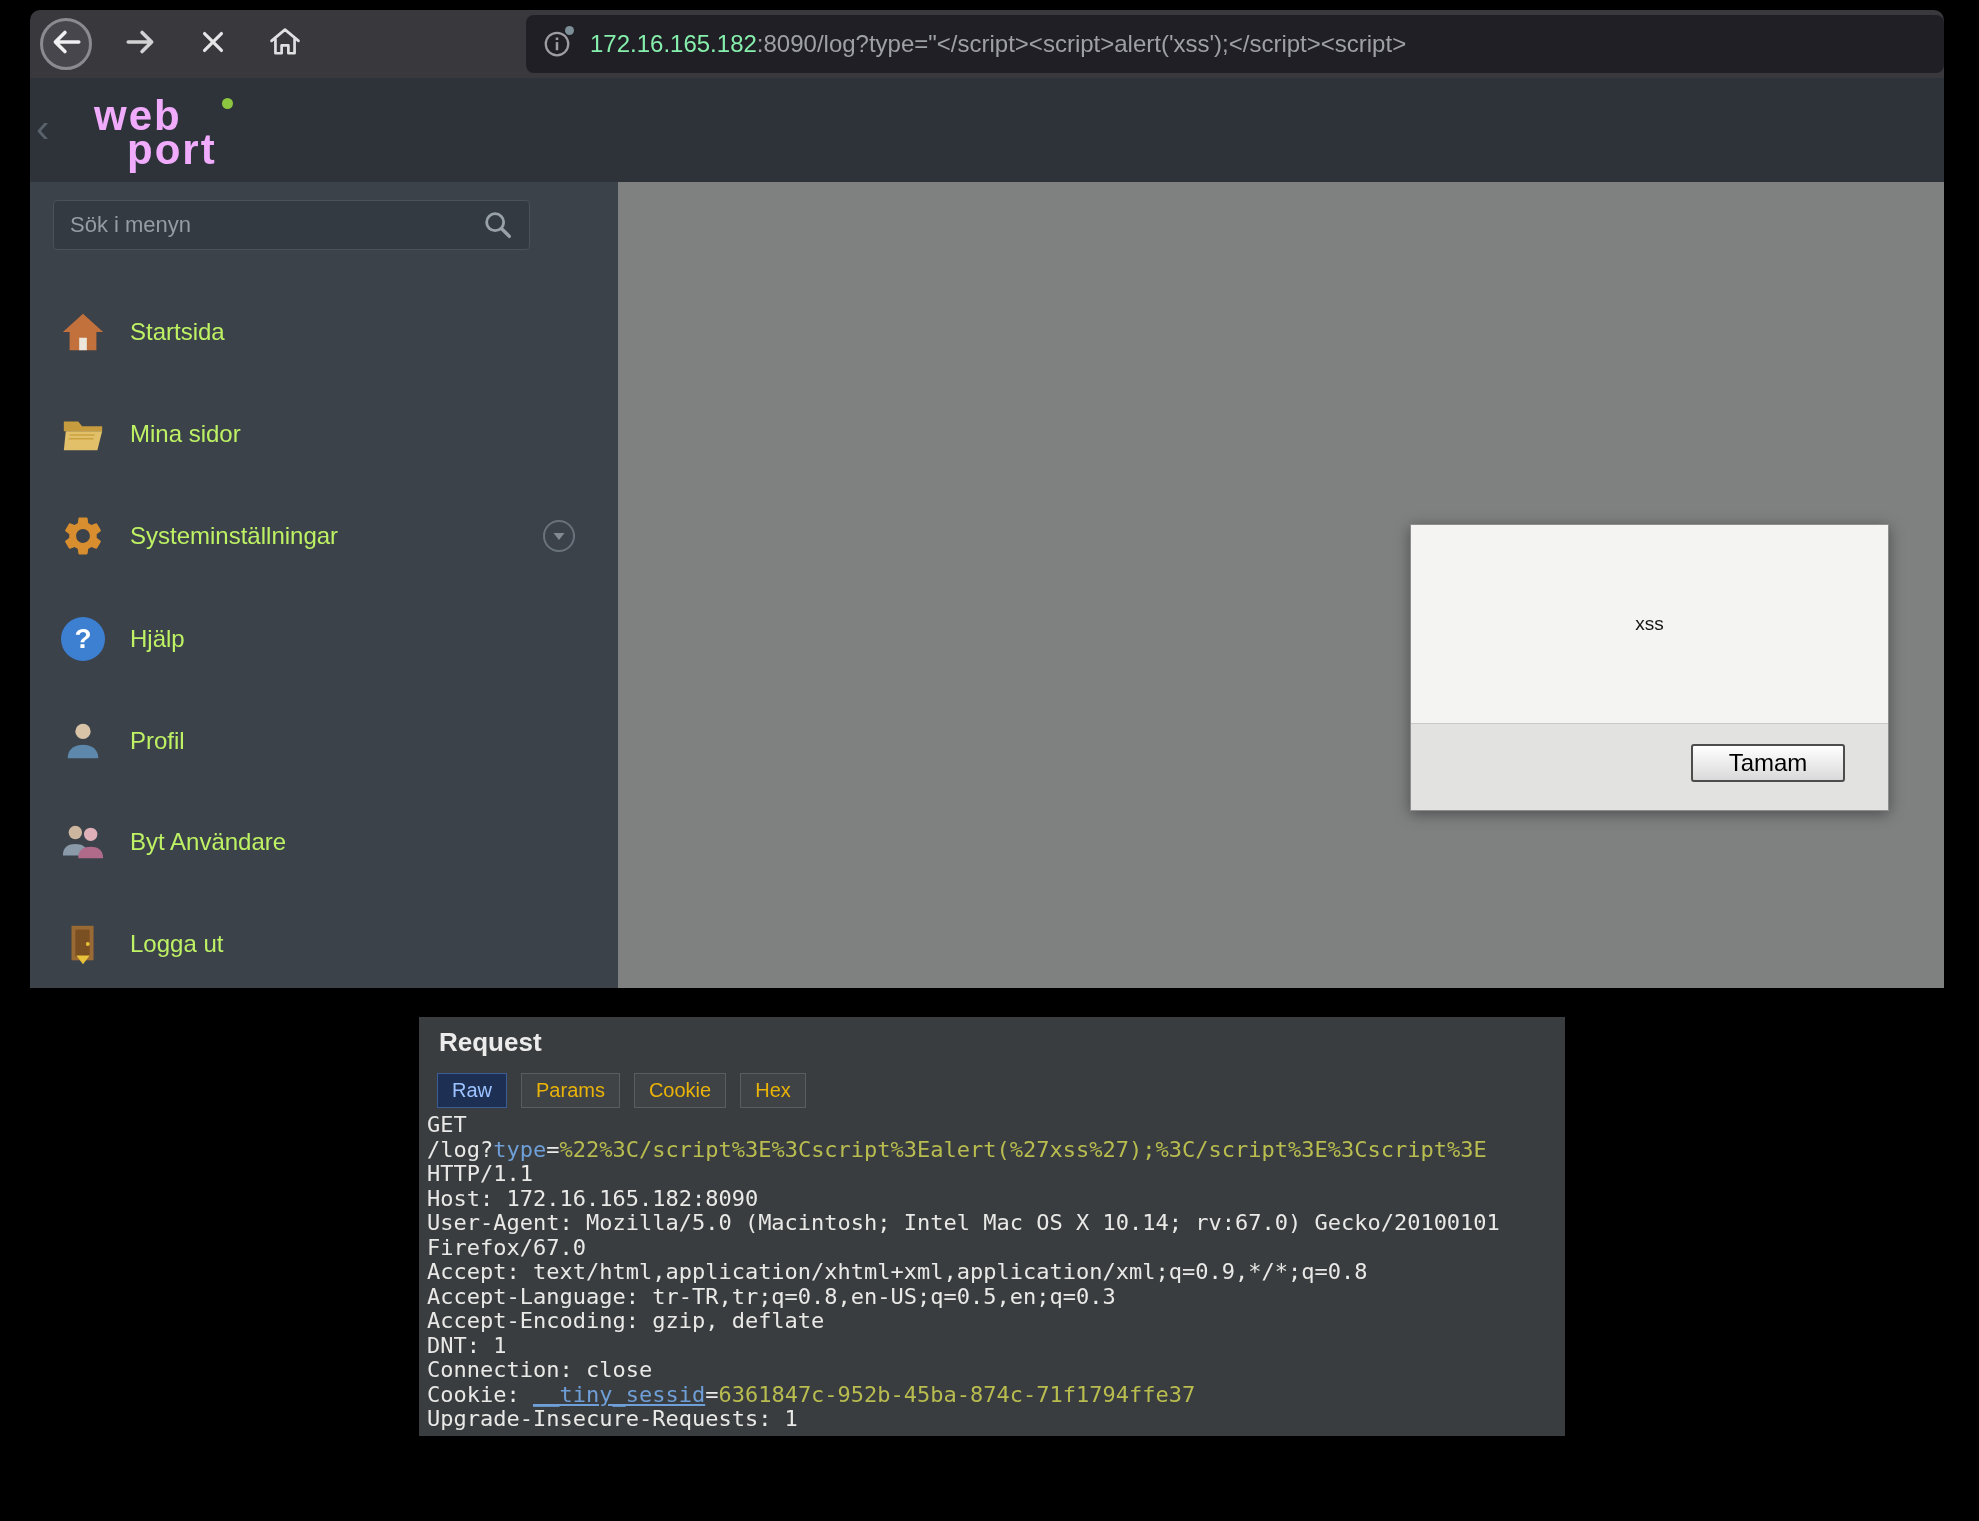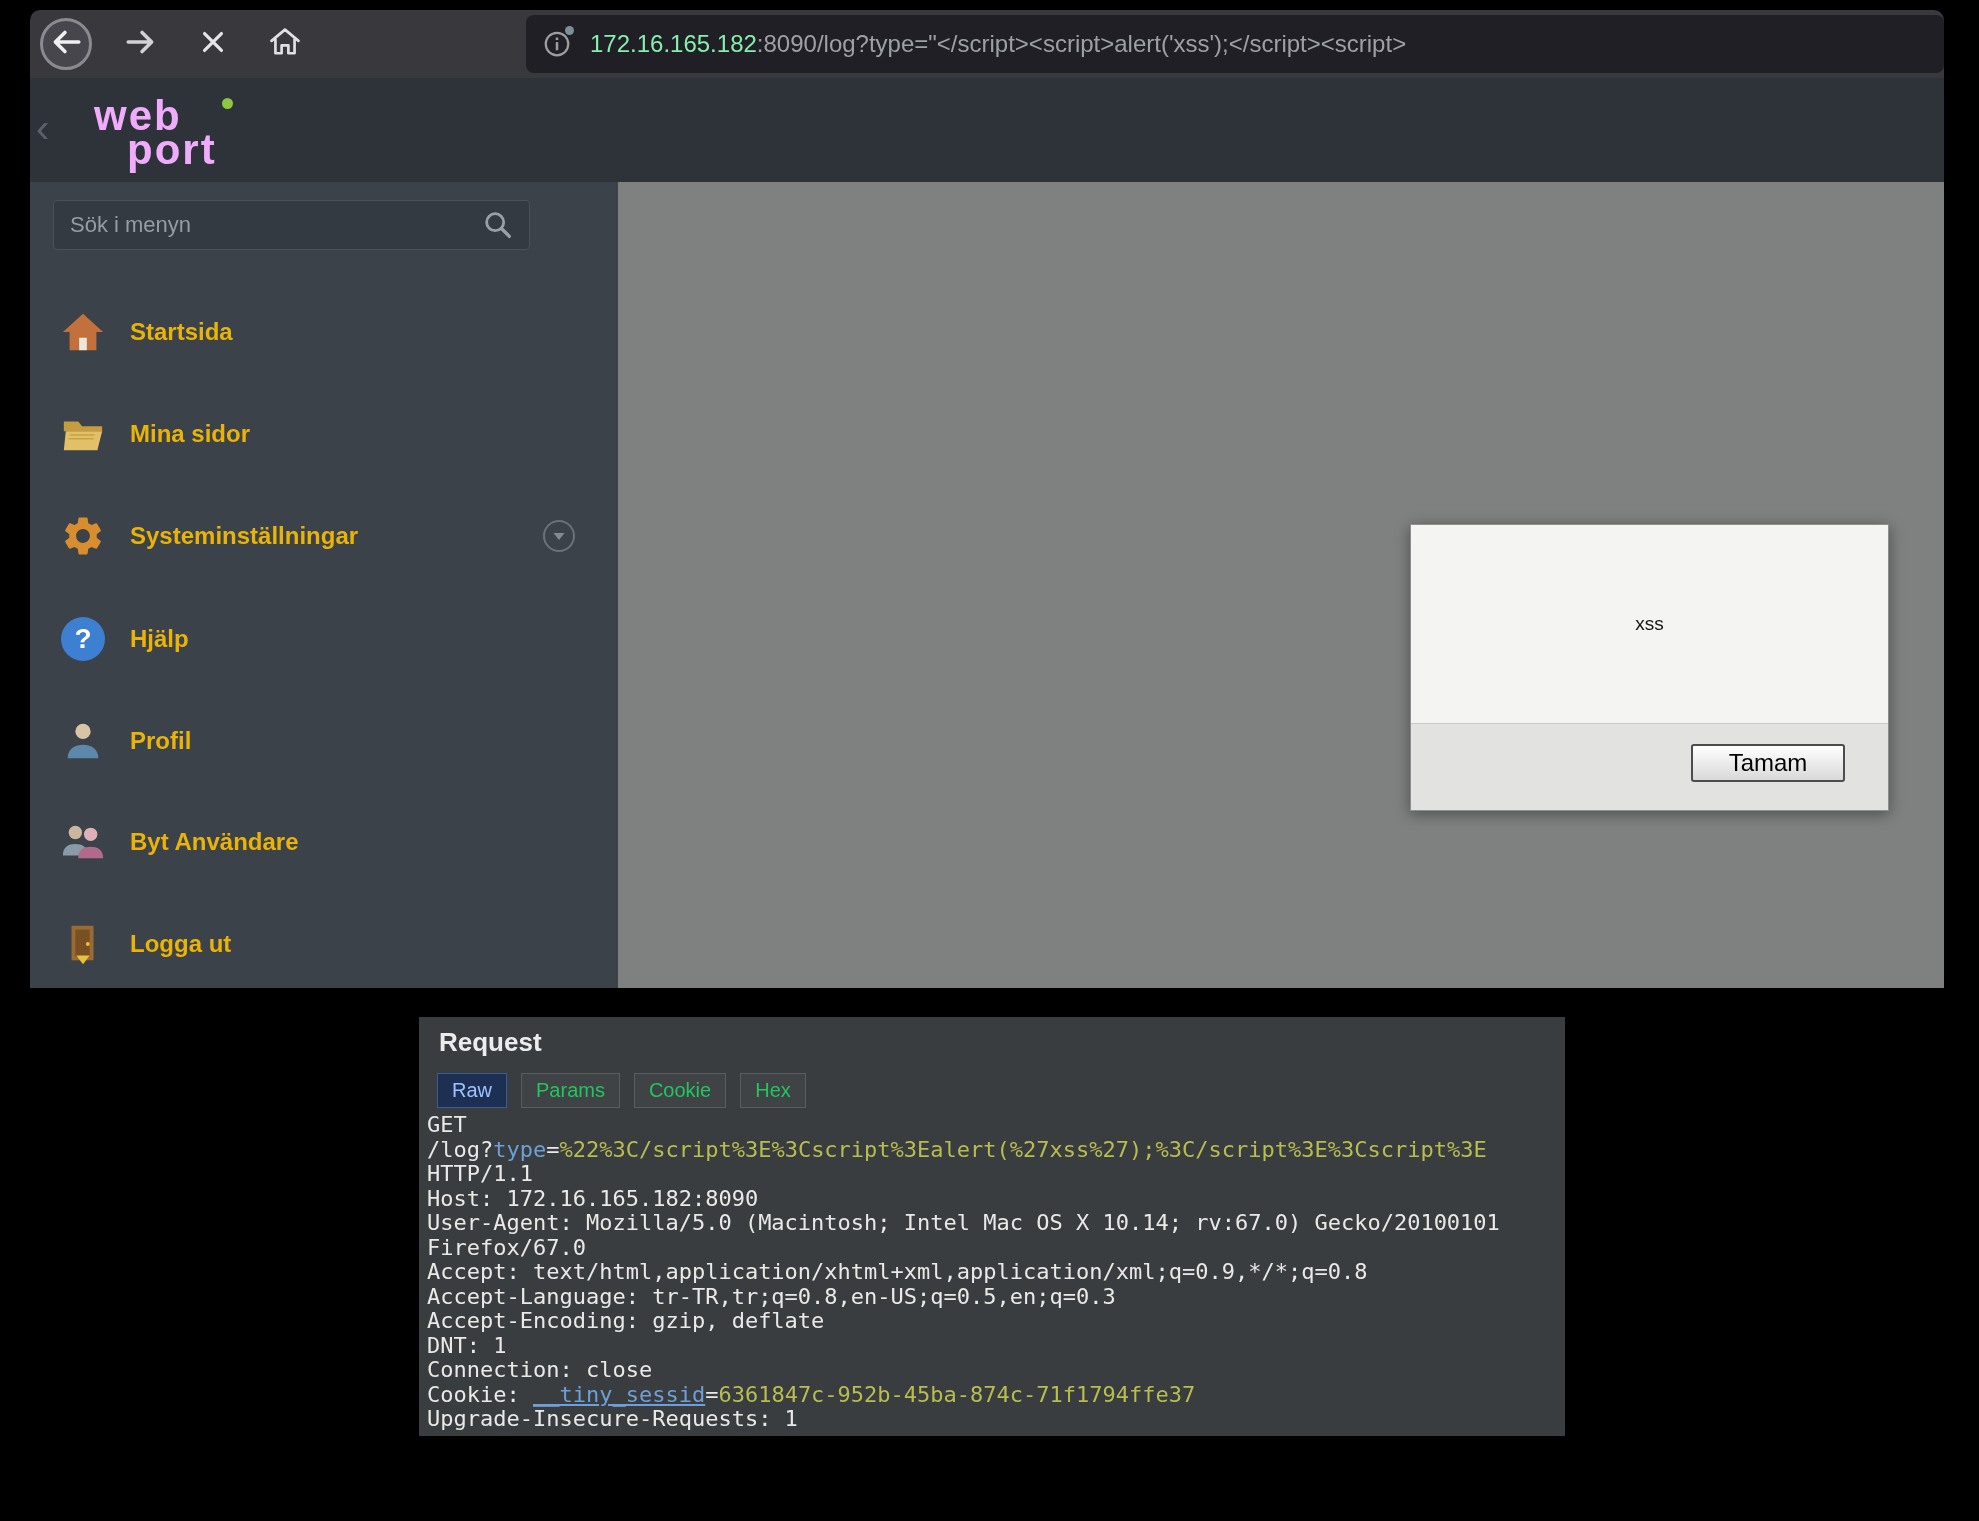--- a/index.html
+++ b/index.html
@@ -27,35 +27,35 @@
   .logo-dot{position:absolute;left:128px;top:2px;width:11px;height:11px;border-radius:50%}
 
   .sidebar{position:absolute;left:0;top:104px;width:588px;height:806px;background:#3b424a}
   .search-box{position:absolute;left:23px;top:18px;width:477px;height:50px;background:#333a42;border:1px solid #49515a;border-radius:4px;display:flex;align-items:center}
   .search-input{flex:1;background:transparent;border:none;outline:none;color:#cfd4d9;font-size:22px;padding:0 16px;font-family:"Liberation Sans",sans-serif}
   .search-input::placeholder{color:#959ca4}
   .search-mag{width:34px;height:34px;margin-right:14px;flex:0 0 auto}
 
   .menu-item{position:absolute;left:0;width:588px;height:60px;display:flex;align-items:center;padding-left:30px;cursor:pointer}
   .menu-icon{width:46px;height:46px;flex:0 0 auto;display:flex;align-items:center;justify-content:center}
-  .menu-label{margin-left:24px;color:#eab308;font-size:24px;font-weight:bold}
+  .menu-label{margin-left:24px;color:#bef264;font-size:24px;font-weight:normal}
   .help-circle{width:44px;height:44px;border-radius:50%;background:#3d7fd0;color:#fff;font-size:28px;font-weight:bold;display:flex;align-items:center;justify-content:center}
   .expand-circle{margin-left:auto;margin-right:42px;width:34px;height:34px}
 
   
   .alert-dialog{position:absolute;left:1410px;top:524px;width:479px;height:287px;background:#f4f4f2;border:1px solid #8e8e8e;box-shadow:0 3px 14px rgba(0,0,0,.4)}
   .alert-body{height:198px;display:flex;align-items:center;justify-content:center;color:#151515;font-size:19px}
   .alert-footer{height:87px;background:#e2e2e0;border-top:1px solid #c9c9c7;position:relative}
   .alert-btn{position:absolute;right:43px;top:20px;width:154px;height:38px;background:linear-gradient(#ffffff,#d9d9d9);border:2px solid #4c4c4c;border-radius:3px;font-size:24px;color:#000;display:flex;align-items:center;justify-content:center;cursor:pointer;font-family:"Liberation Sans",sans-serif}
 
   
   .request-panel{position:absolute;left:419px;top:1017px;width:1146px;height:419px;background:#3a3d3f}
   .request-title{position:absolute;left:20px;top:10px;font-weight:bold;font-size:26px;color:#ececec}
   .request-tabs{position:absolute;left:18px;top:56px;display:flex;gap:14px;font-size:20px}
-  .tab{padding:5px 14px;color:#22c55e;background:#404345;border:1px solid #5a5d60;cursor:pointer}
+  .tab{padding:5px 14px;color:#eab308;background:#404345;border:1px solid #5a5d60;cursor:pointer}
   .tab.active{background:#1d2f52;color:var(--selected-tab-blue,#9cc3ff);border-color:#3c5c94}
   .request-content{position:absolute;left:8px;top:96px;right:8px;bottom:2px;font-family:"DejaVu Sans Mono",monospace;font-size:22px;line-height:24.5px;white-space:pre;overflow:hidden}
   .raw-line{height:24.5px}
   .seg-plain{color:#e9e9e7}
   .seg-param{color:var(--param-blue,#6e9fd8)}
   .seg-value{color:var(--value-olive,#b9bd4f)}
   .seg-cookie{color:var(--param-blue,#6e9fd8);text-decoration:underline}
 </style>
 </head>
 <body>

